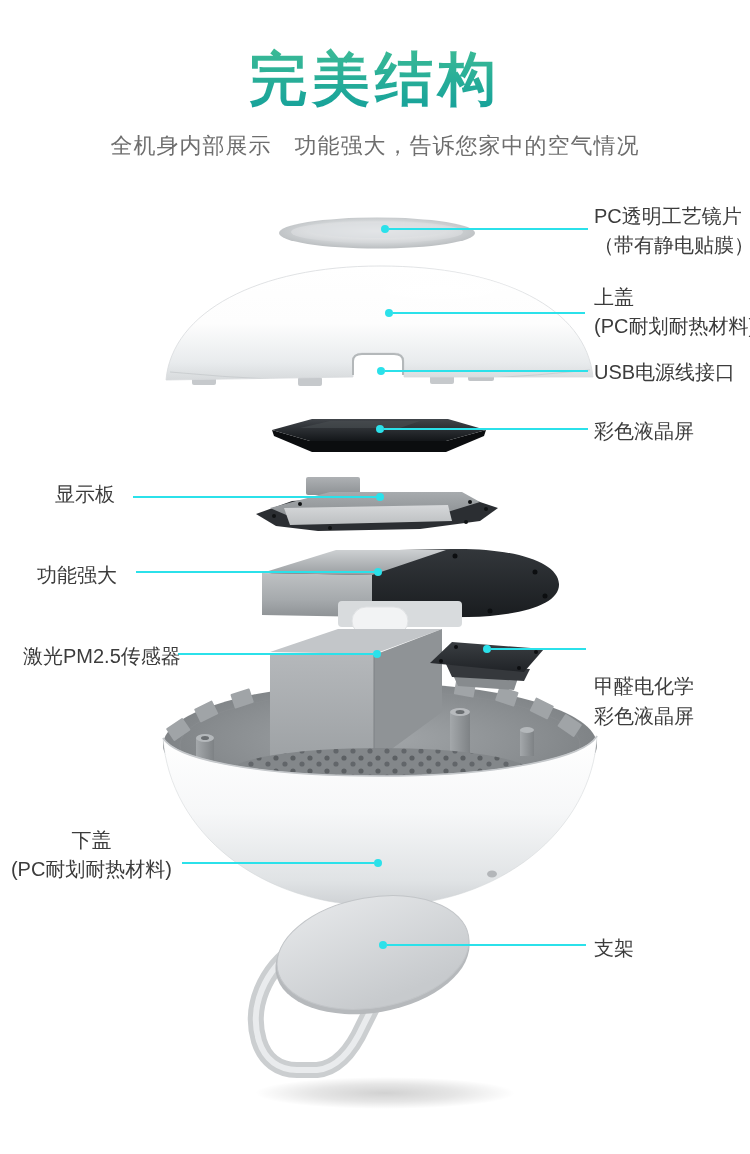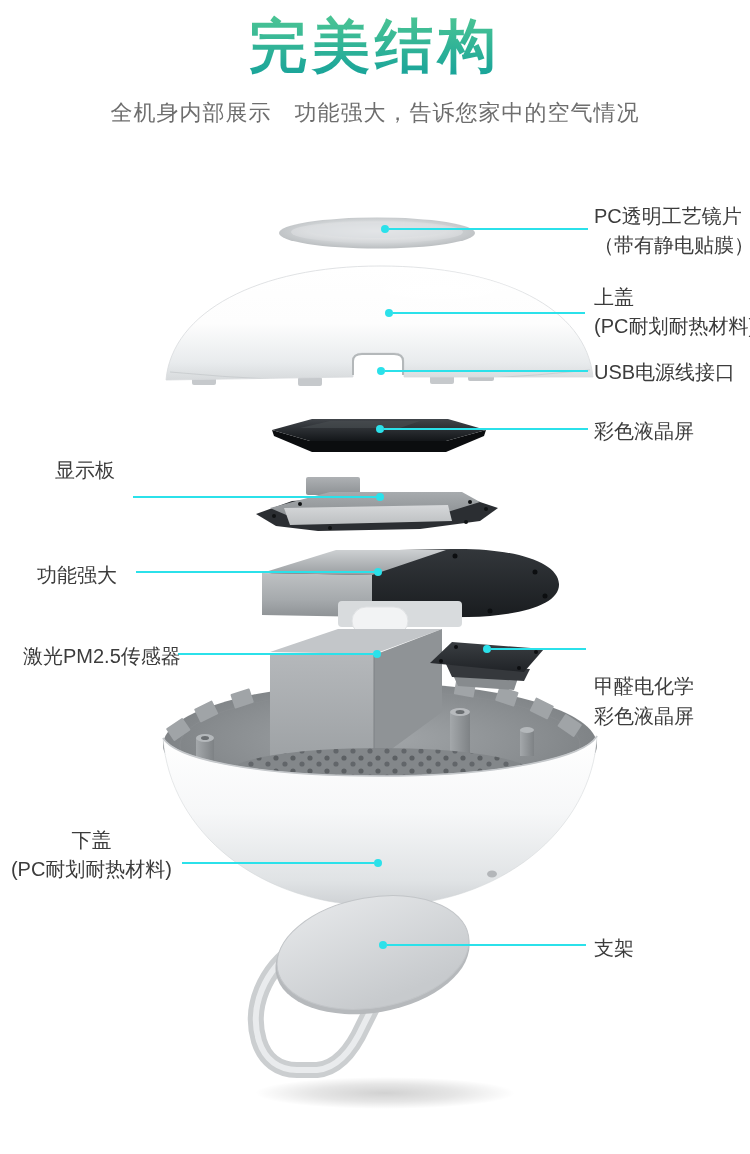--- a/index.html
+++ b/index.html
@@ -1,18 +1,18 @@
 <!DOCTYPE html>
 <html><head>
 <meta charset="utf-8">
 <style>
   html,body{margin:0;padding:0;background:#fff;}
   .page{position:relative;width:750px;height:1154px;background:#ffffff;overflow:hidden;
         font-family:"Liberation Sans","DejaVu Sans",sans-serif;}
-  .title{margin:0;padding-top:8px;text-align:center;font-size:58px;font-weight:bold;letter-spacing:5px;
+  .title{margin:0;padding-top:41px;text-align:center;font-size:58px;font-weight:bold;letter-spacing:5px;
          background:linear-gradient(180deg,#58cd92 0%,#109e9b 100%);
          -webkit-background-clip:text;background-clip:text;-webkit-text-fill-color:transparent;color:#1fae97;}
   .subtitle{margin:12px 0 16px;text-align:center;font-size:22px;color:#6e6e6e;letter-spacing:1px;}
   .device-svg{position:absolute;left:0;top:185px;}
   .dot{position:absolute;width:8px;height:8px;border-radius:50%;background:#2be1ea;}
   .cline{position:absolute;height:2px;background:#2be1ea;}
   .clabel{position:absolute;font-size:20px;line-height:29px;color:#3c3c3c;white-space:nowrap;}
   .clabel span{display:block;}
   .clabel.center{text-align:center;}
   .clabel.lh30{line-height:30px;}
@@ -277,21 +277,21 @@
     <span>彩色液晶屏</span>
   </div>
   <div class="clabel lh30" style="left:594px;top:625px;margin-top:46px;">
     <span>甲醛电化学</span>
     <span>彩色液晶屏</span>
   </div>
   <div class="clabel" style="left:594px;top:934px;">
     <span>支架</span>
   </div>
 
-  <div class="clabel" style="right:635px;top:456px;text-align:right;">
+  <div class="clabel" style="right:635px;top:480px;text-align:right;">
     <span>显示板</span>
   </div>
   <div class="clabel" style="right:633px;top:561px;">
     <span>功能强大</span>
   </div>
   <div class="clabel" style="left:23px;top:642px;">
     <span>激光PM2.5传感器</span>
   </div>
   <div class="clabel center" style="right:578px;top:826px;">
     <span>下盖</span>

